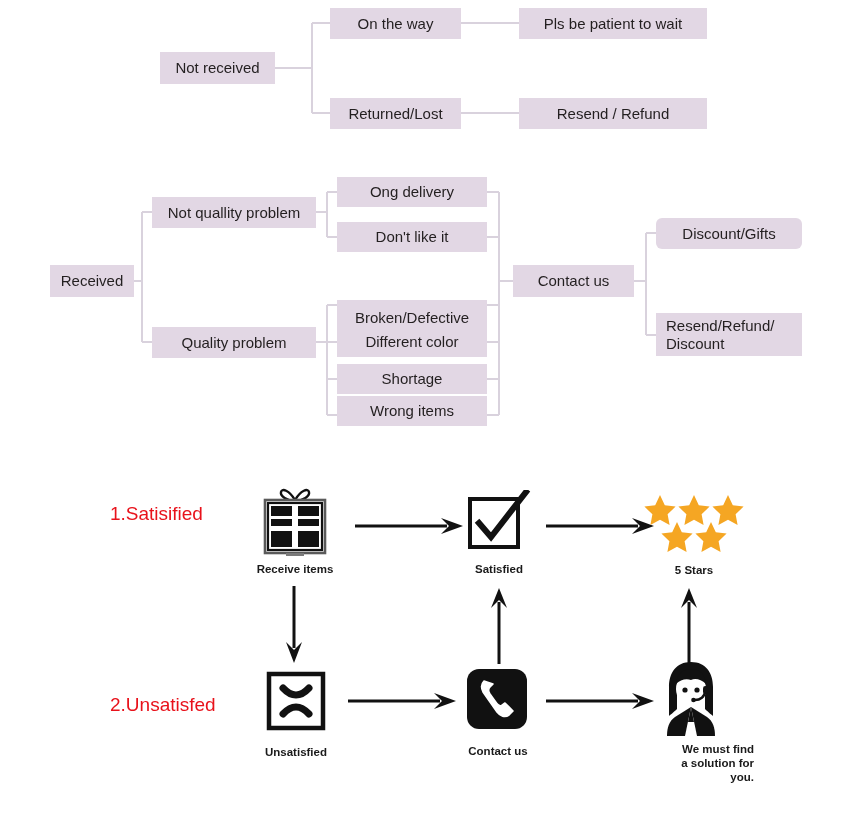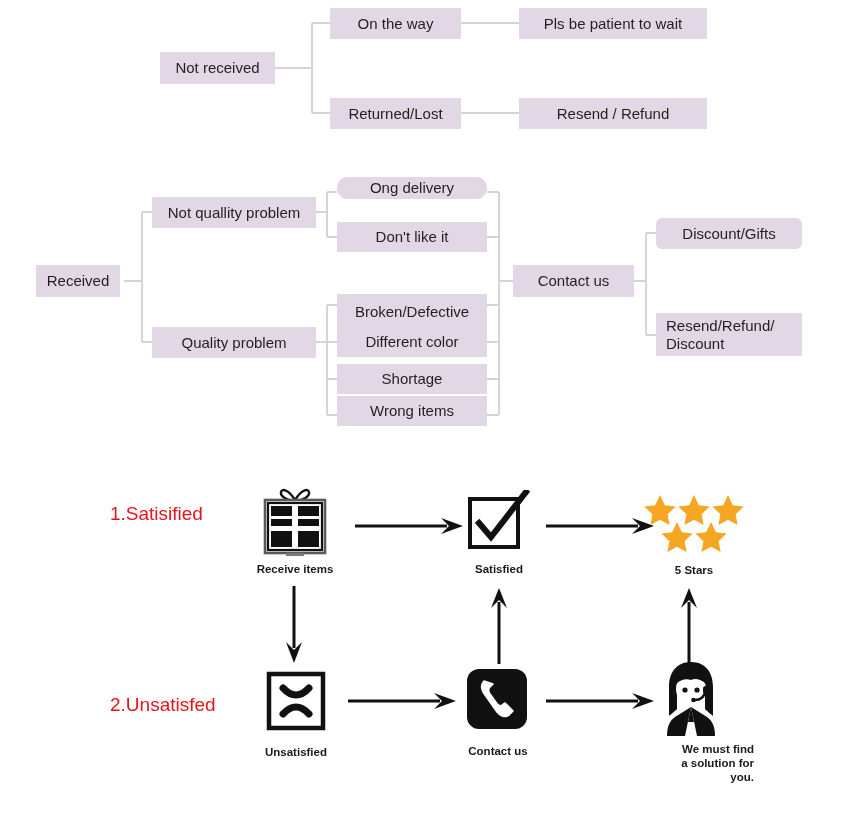--- a/index.html
+++ b/index.html
@@ -107,31 +107,31 @@
   <div class="node" style="left:330px;top:8px;width:131px;height:31px;">On the way</div>
 
   <div class="node" style="left:160px;top:52px;width:115px;height:32px;">Not received</div>
 
   <div class="node" style="left:519px;top:8px;width:188px;height:31px;">Pls be patient to wait</div>
 
   <div class="node" style="left:330px;top:98px;width:131px;height:31px;">Returned/Lost</div>
 
   <div class="node" style="left:519px;top:98px;width:188px;height:31px;">Resend / Refund</div>
 
-  <div class="node" style="left:36px;top:265px;width:84px;height:32px;">Received</div>
+  <div class="node" style="left:50px;top:265px;width:84px;height:32px;">Received</div>
 
   <div class="node" style="left:152px;top:197px;width:164px;height:31px;">Not quallity problem</div>
 
   <div class="node" style="left:152px;top:327px;width:164px;height:31px;">Quality problem</div>
 
-  <div class="node" style="left:337px;top:177px;width:150px;height:22px;border-radius:11px;">Ong delivery</div>
+  <div class="node" style="left:337px;top:177px;width:150px;height:30px;">Ong delivery</div>
 
   <div class="node" style="left:337px;top:222px;width:150px;height:30px;">Don't like it</div>
 
-  <div class="node" style="left:337px;top:294px;width:150px;height:36px;">Broken/Defective</div>
+  <div class="node" style="left:337px;top:300px;width:150px;height:36px;">Broken/Defective</div>
 
   <div class="node" style="left:337px;top:327px;width:150px;height:30px;">Different color</div>
 
   <div class="node" style="left:337px;top:364px;width:150px;height:30px;">Shortage</div>
 
   <div class="node" style="left:337px;top:396px;width:150px;height:30px;">Wrong items</div>
 
   <div class="node" style="left:513px;top:265px;width:121px;height:32px;">Contact us</div>
 
   <div class="node" style="left:656px;top:218px;width:146px;height:31px;border-radius:6px;">Discount/Gifts</div>

